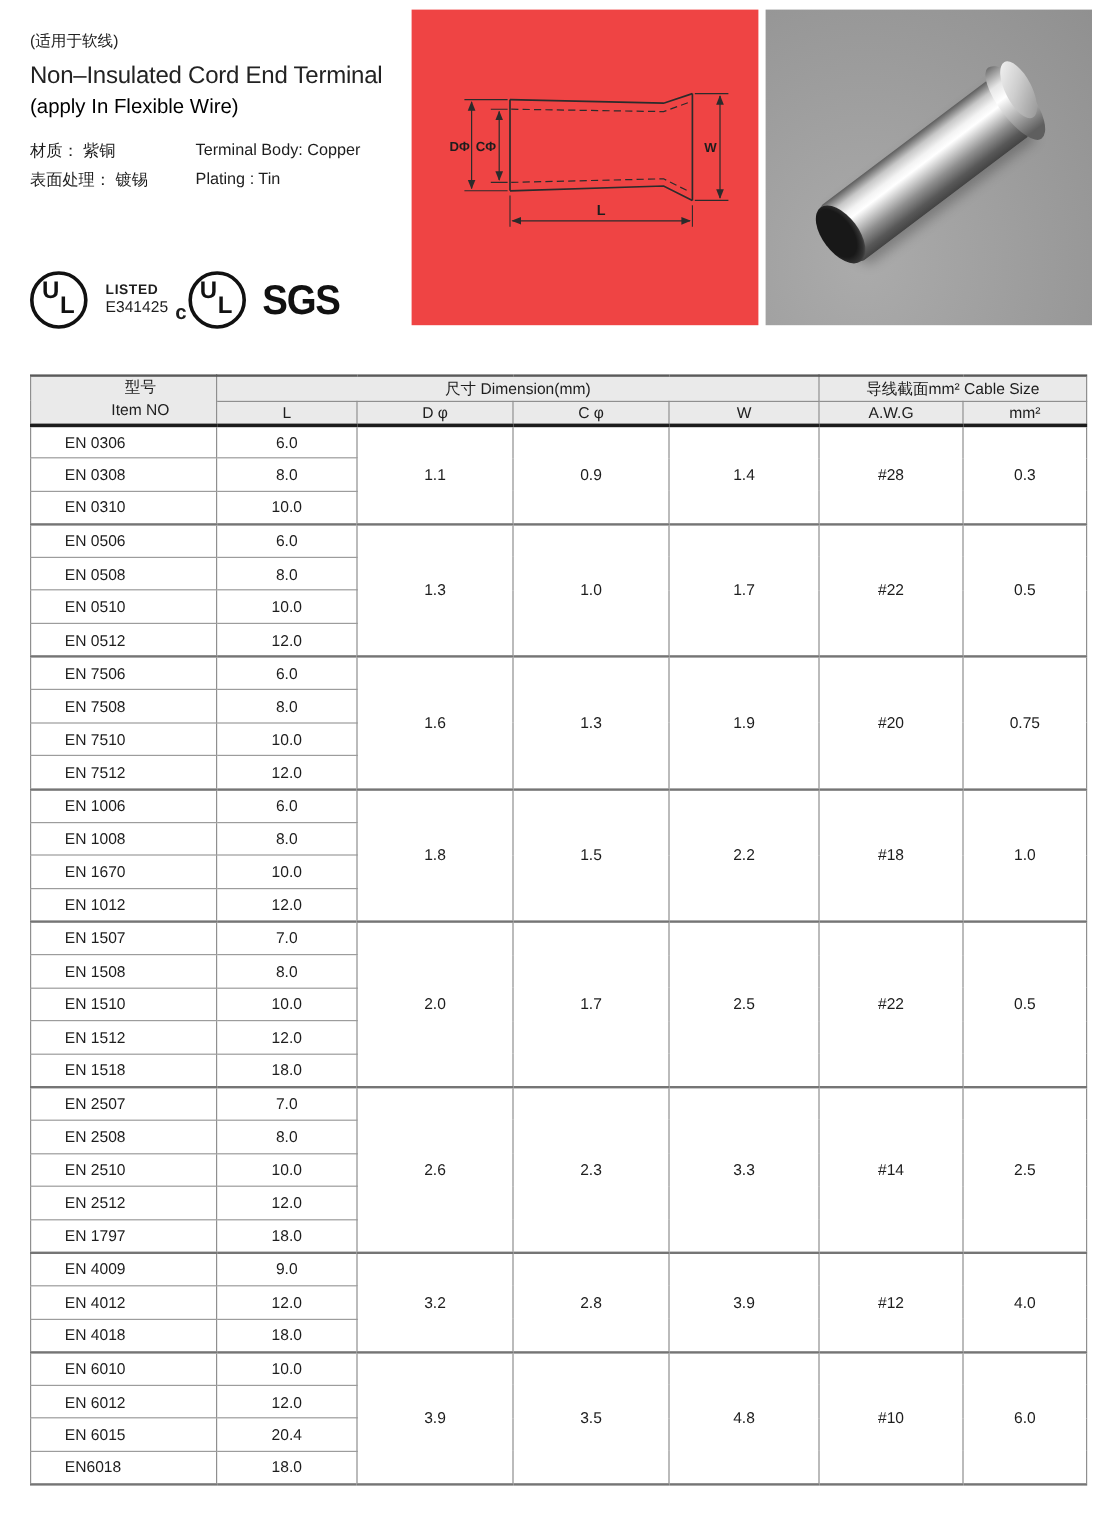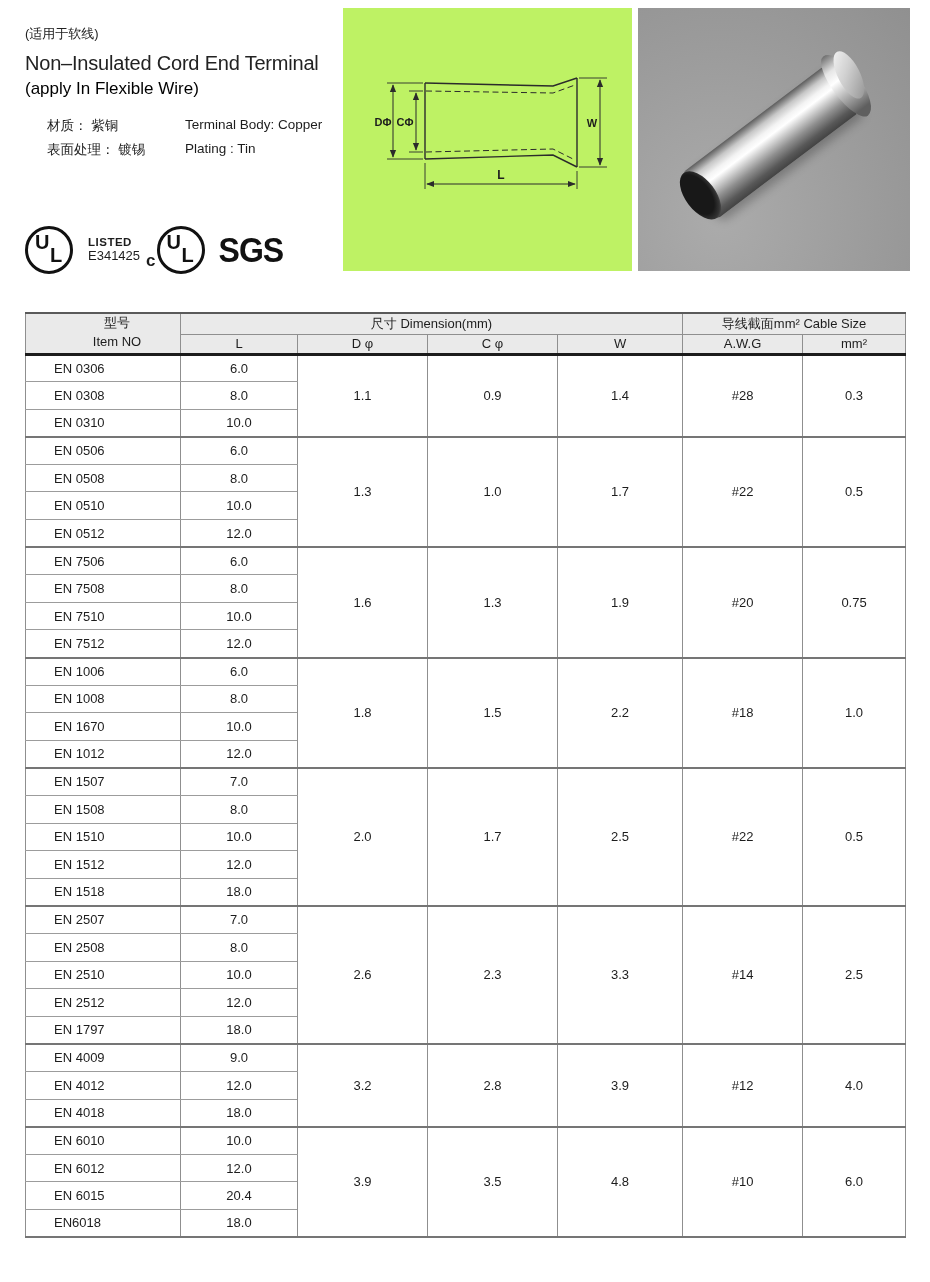--- a/index.html
+++ b/index.html
@@ -6,39 +6,39 @@
   html,body { background:#ffffff; }
   body { font-family:"Liberation Sans","DejaVu Sans",sans-serif; color:#1d1d1d; }
   .page { position:relative; width:930px; height:1282px; background:#ffffff; overflow:hidden; }
 
   
   .header-left { position:absolute; left:25px; top:12px; width:315px; }
   .title-cn { font-size:25px; font-weight:bold; letter-spacing:2px; color:#1a1a1a; }
   .subtitle-cn { font-size:13px; margin-top:13px; color:#222; }
   .title-en { font-size:20px; margin-top:9px; color:#222; letter-spacing:-0.2px; }
   .subtitle-en { font-size:17px; margin-top:4px; color:#000000; }
-  .materials { margin-top:18px; font-size:13.5px;margin-left:22px; }
+  .materials { margin-top:18px; font-size:13.5px; }
   .materials .mrow { display:flex; margin-top:6px; }
   .materials .m-cn { width:138px; }
   .materials .m-en { }
 
   
   .certs { position:absolute; left:25px; top:226px; display:flex; align-items:center; }
   .ul-mark { position:relative; width:48px; height:48px; border:3px solid #111; border-radius:50%; flex:0 0 auto; }
   .ul-mark .ul-u { position:absolute; left:7px; top:2px; font-size:20px; font-weight:bold; color:#111; }
   .ul-mark .ul-l { position:absolute; left:22px; top:15px; font-size:20px; font-weight:bold; color:#111; }
   .listed-block { margin-left:15px; line-height:1.15; }
   .listed-line1 { font-size:11.5px; font-weight:bold; letter-spacing:0.5px; }
   .listed-line2 { font-size:13px; }
   .cul { display:flex; align-items:flex-end; margin-left:6px; }
   .cul .c-prefix { font-size:17px; font-weight:bold; margin-right:1px; margin-bottom:3px; }
   .sgs { margin-left:14px; font-size:32px; font-weight:bold; letter-spacing:-1px; transform:scaleY(1.08); color:#111; }
 
   
-  .diagram-box { position:absolute; left:343px; top:8px; width:289px; height:263px; background:#bef264; }
+  .diagram-box { position:absolute; left:343px; top:8px; width:289px; height:263px; background:#ef4444; }
   .diagram-box svg { display:block; }
 
   
   .photo-box { position:absolute; left:638px; top:8px; width:272px; height:263px; overflow:hidden;
     background:radial-gradient(ellipse at 30% 80%, #ababab 0%, #9c9c9c 55%, #909090 100%); }
   .tube-wrap { position:absolute; left:50%; top:50%; width:214px; height:62px;
     transform:translate(-50%,-50%) rotate(-37deg); }
   .tube-body { position:absolute; left:8px; top:2px; width:182px; height:58px;
     border-radius:10px 2px 2px 10px / 50% 12% 12% 50%;
     background:linear-gradient(to bottom,#5d5d5d 0%,#c7c7c7 16%,#f3f3f3 30%,#ffffff 40%,#d2d2d2 52%,#8f8f8f 70%,#585858 88%,#434343 100%);

